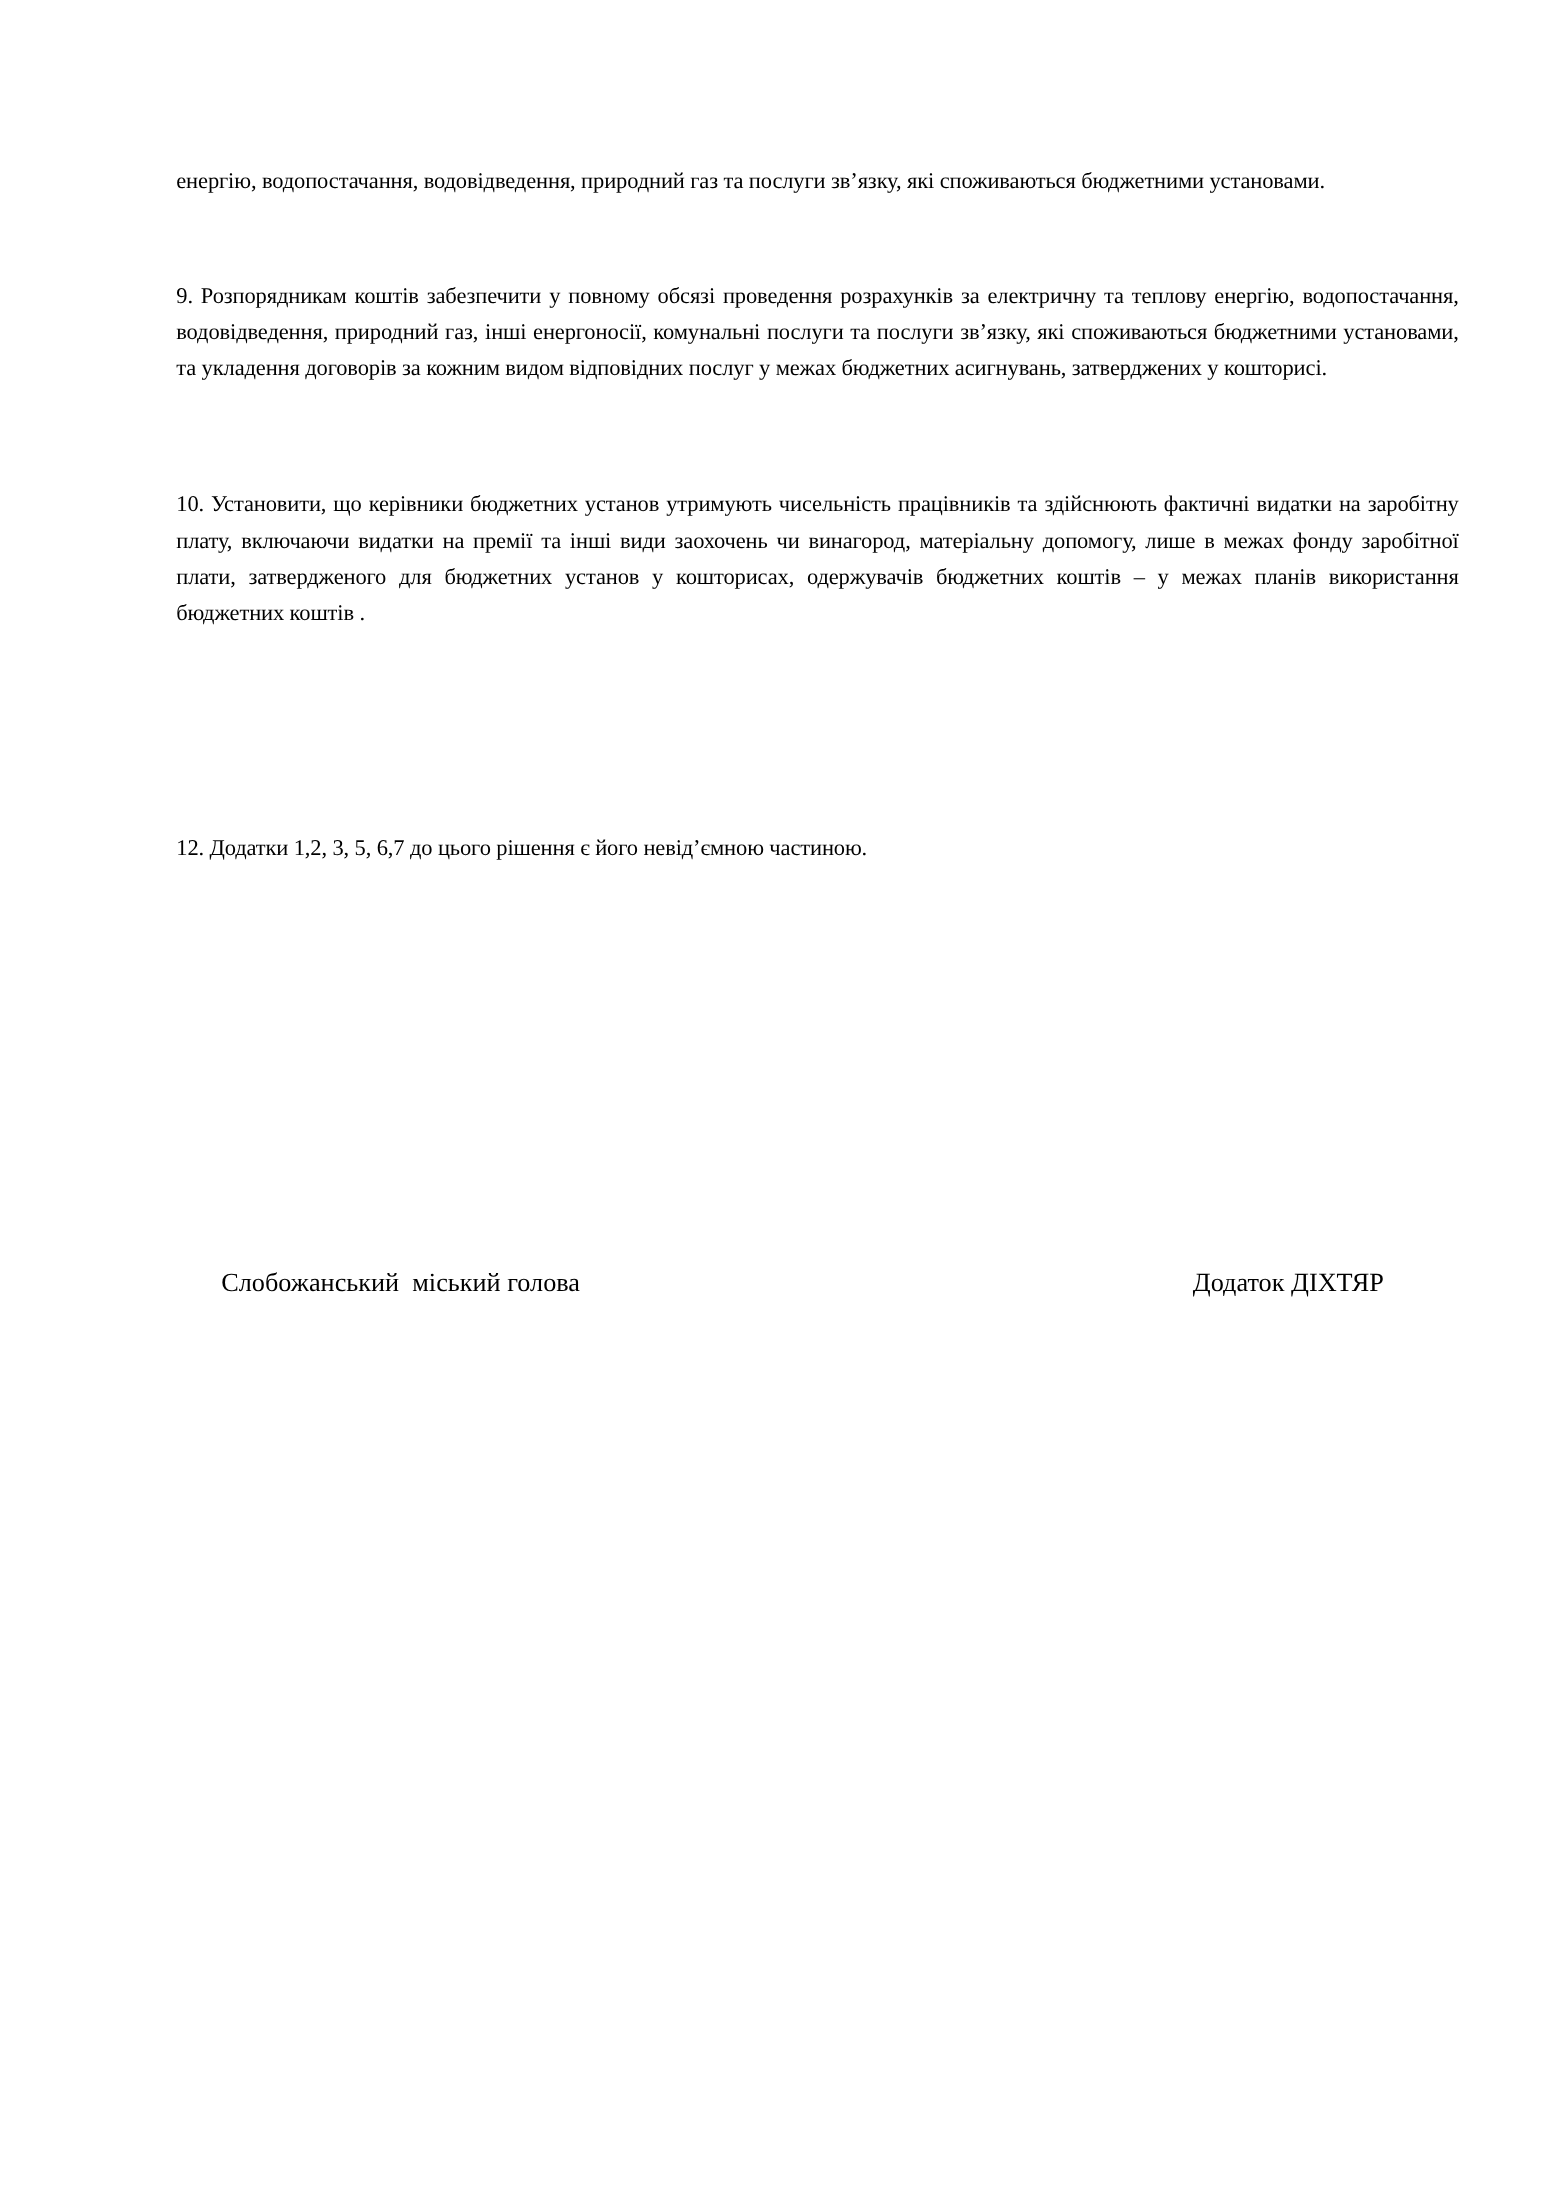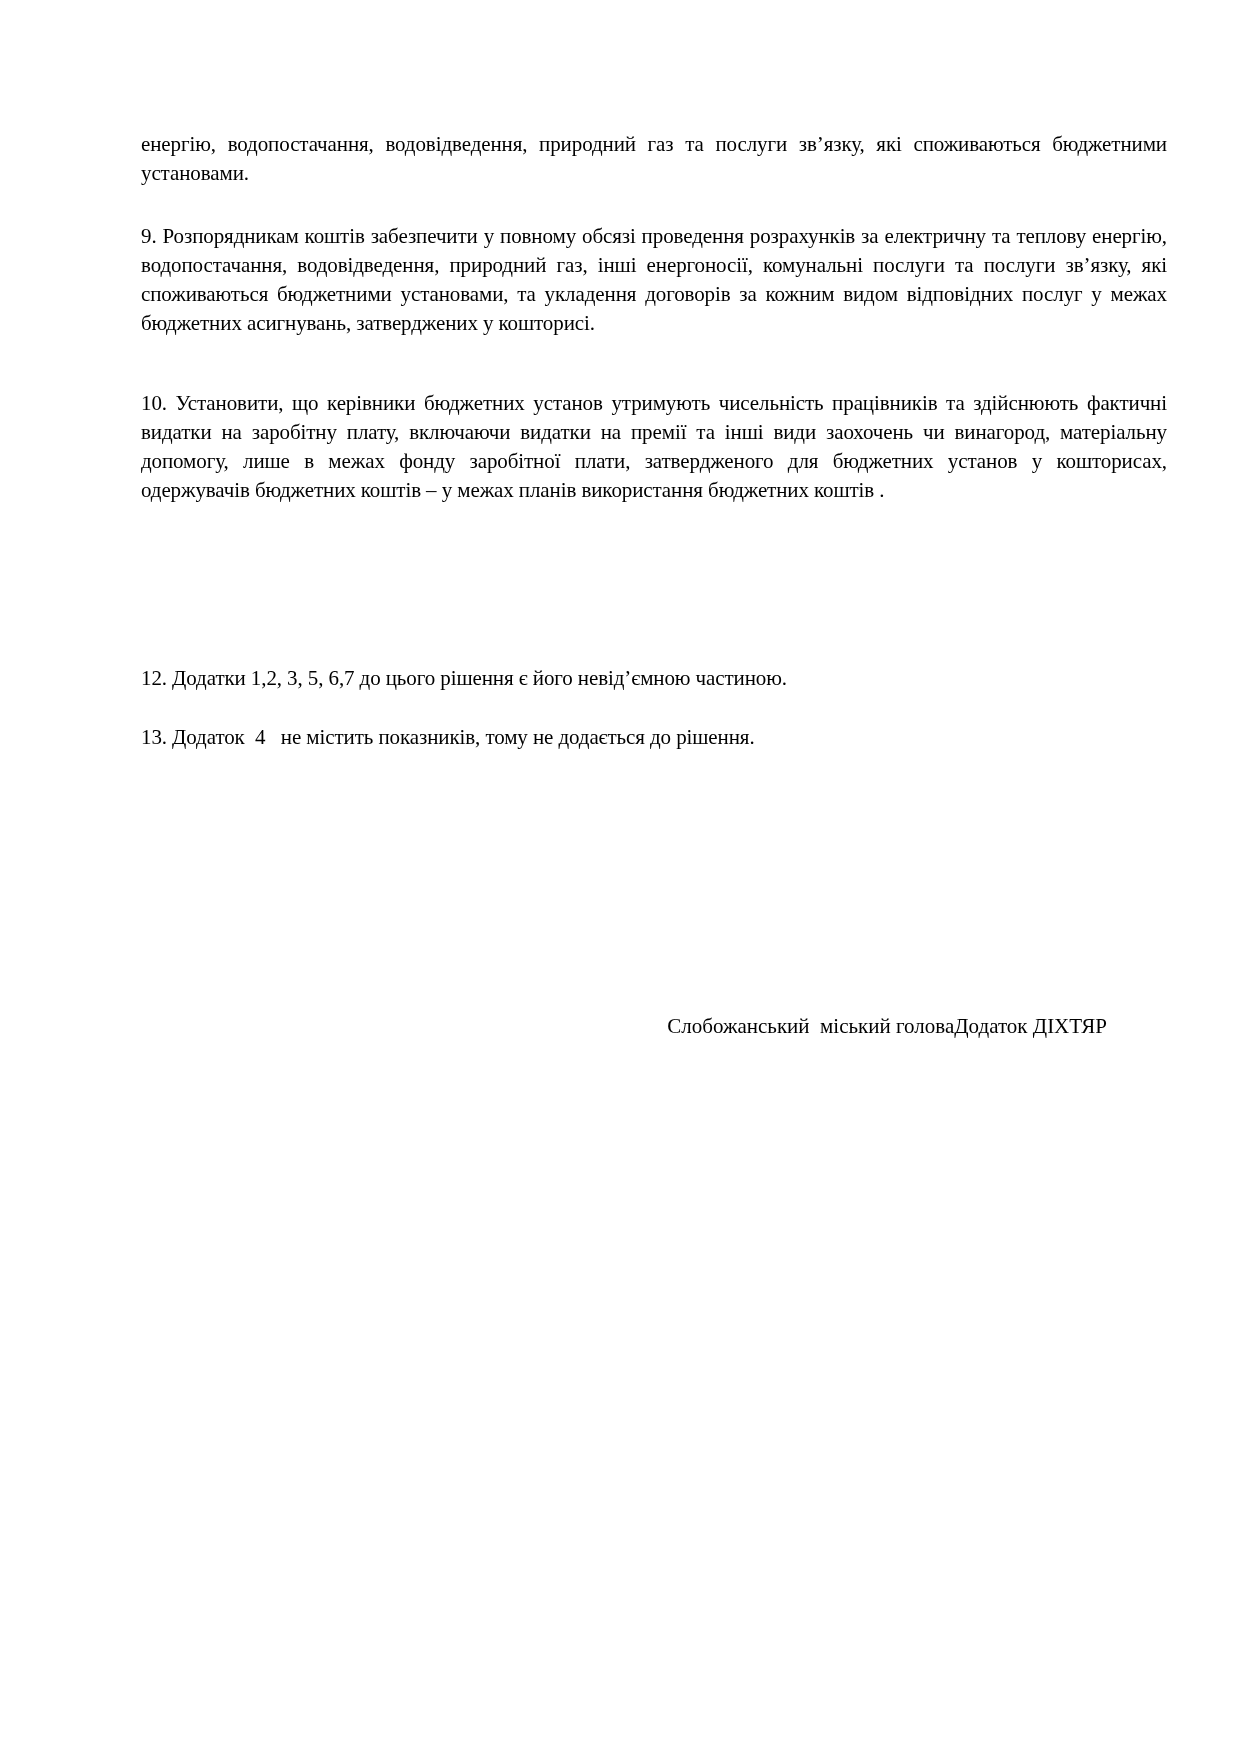--- a/index.html
+++ b/index.html
@@ -19,21 +19,21 @@
     position: absolute;
     left: 0; top: 0;
     width: 1240px;
     height: 1754px;
     background: #ffffff;
   }
   .text-block {
     position: absolute;
     left: 141px;
     width: 1026px;
-    font-size: 21px;
+    font-size: 18px;
     line-height: 29px;
     text-align: justify;
     text-align-last: left;
     letter-spacing: -0.1px;
   }
   .p-cont   { top: 130px; }
   .p-9      { top: 222px; }
   .p-10     { top: 389px; }
   .p-11     { top: 563px; }
   .p-12     { top: 664px; }
@@ -41,41 +41,40 @@
   .p-14     { top: 810px; }
 
   .signature-row {
     position: absolute;
     top: 1012px;
     left: 177px;
     width: 930px;
     font-size: 21px;
     line-height: 29px;
     display: flex;
-    justify-content: flex-end;
+    justify-content: space-between;
   }
   .signature-row .name {
     padding-right: 0;
   }
 </style>
 </head>
 <body>
 
 <div class="page">
 
   <p class="text-block p-cont" style="margin:0;white-space:pre-wrap;">енергію, водопостачання, водовідведення, природний газ та послуги зв’язку, які споживаються бюджетними установами.</p>
 
   <p class="text-block p-9" style="margin:0;white-space:pre-wrap;">9. Розпорядникам коштів забезпечити у повному обсязі проведення розрахунків за електричну та теплову енергію, водопостачання, водовідведення, природний газ, інші енергоносії, комунальні послуги та послуги зв’язку, які споживаються бюджетними установами, та укладення договорів за кожним видом відповідних послуг у межах бюджетних асигнувань, затверджених у кошторисі.</p>
 
   <p class="text-block p-10" style="margin:0;white-space:pre-wrap;">10. Установити, що керівники бюджетних установ утримують чисельність працівників та здійснюють фактичні видатки на заробітну плату, включаючи видатки на премії та інші види заохочень чи винагород, матеріальну допомогу, лише в межах фонду заробітної плати, затвердженого для бюджетних установ у кошторисах, одержувачів бюджетних коштів – у межах планів використання бюджетних коштів .</p>
 
 
   <p class="text-block p-12" style="margin:0;white-space:pre-wrap;">12. Додатки 1,2, 3, 5, 6,7 до цього рішення є його невід’ємною частиною.</p>
 
-  <p class="text-block p-13" style="margin:0;white-space:pre-wrap;">13. Додаток  4   не містить показників, тому не додається до рішення.</p>
 
 
   <div class="signature-row">
     <span class="position" style="white-space:pre;">Слобожанський  міський голова</span>
     <span class="name">Додаток ДІХТЯР</span>
   </div>
 
 </div>
 
 </body></html>

